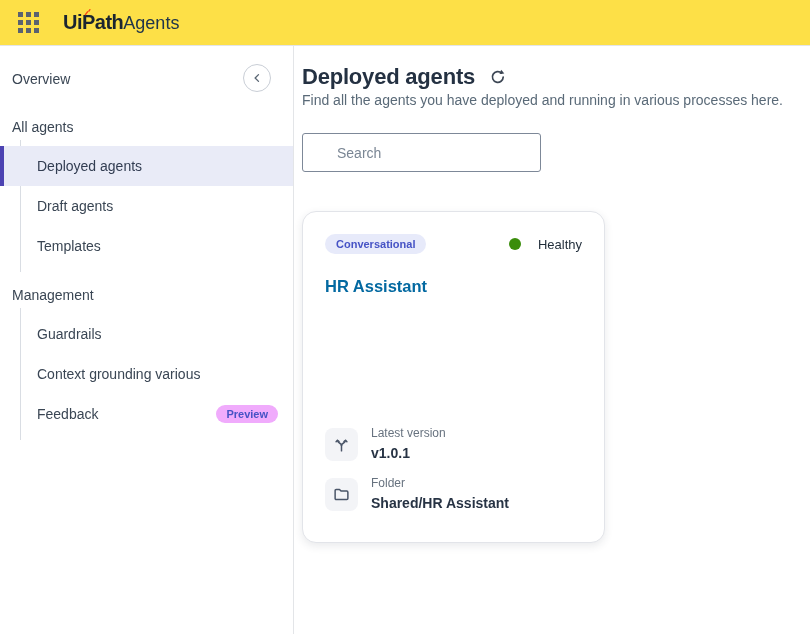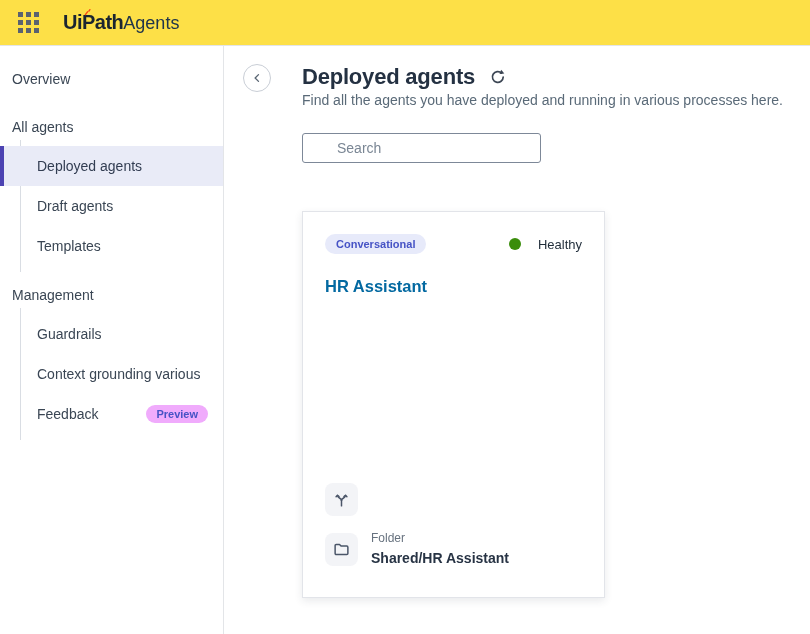--- a/index.html
+++ b/index.html
@@ -24,21 +24,21 @@
     position: relative;
   }
   .brand-spark {
     position: absolute; left: 21px; top: -2px; width: 7px; height: 7px;
     pointer-events: none;
   }
   .product { font-size: 18px; font-weight: 400; color: #20354a; }
 
   
   .sidebar {
-    position: absolute; top: 46px; left: 0; bottom: 0; width: 224px;
+    position: absolute; top: 46px; left: 0; bottom: 0; width: 294px;
     background: #fff; border-right: 1px solid #e3e5e8;
     padding-top: 14px;
   }
   .side-row {
     height: 38px; display: flex; align-items: center;
     padding-left: 12px; font-size: 14px; color: #3a4654; cursor: pointer;
   }
   .section-label {
     height: 38px; display: flex; align-items: center;
     padding-left: 12px; font-size: 14px; color: #3a4654; margin-top: 10px;
@@ -70,34 +70,34 @@
   }
 
   
   .main { position: absolute; top: 46px; left: 258px; right: 0; bottom: 0; padding: 18px 0 0 44px; }
   .title-row { display: flex; align-items: center; gap: 14px; }
   .page-title { font-size: 22px; font-weight: 800; color: #243142; letter-spacing: -0.2px; }
   .refresh-btn { width: 18px; height: 18px; cursor: pointer; display: block; }
   .subtitle { margin-top: 2px; font-size: 14px; color: #5a6a78; white-space: nowrap; }
 
   .search-box {
-    margin-top: 25px; width: 239px; height: 30px;
+    margin-top: 25px; width: 239px; height: 39px;
     border: 1px solid #7d8898; border-radius: 3px;
     display: flex; align-items: center; padding: 0 25px; background: #fff;
   }
   .search-box input {
     border: none; outline: none; flex: 1; font-size: 14px; margin-left: 9px;
     font-family: "Liberation Sans", sans-serif; color: #3a4654; background: transparent;
   }
   .search-box input::placeholder { color: #7a8694; }
 
   
   .card {
-    position: absolute; top: 165px; left: 44px; width: 303px; height: 387px;
-    background: #fff; border: 1px solid #e2e4e9; border-radius: 0;
+    position: absolute; top: 165px; left: 44px; width: 303px; height: 332px;
+    background: #fff; border: 1px solid #e2e4e9; border-radius: 14px;
     box-shadow: 0 3px 8px rgba(40,50,70,0.10);
     padding: 22px 22px 16px 22px;
     display: flex; flex-direction: column;
   }
   .card-top { display: flex; align-items: center; justify-content: space-between; }
   .type-badge {
     background: #e7eafa; color: #4653c5; font-size: 11px; font-weight: 700;
     padding: 4px 11px; border-radius: 11px;
   }
   .status { display: flex; align-items: center; gap: 17px; }
@@ -222,20 +222,24 @@
         <svg width="17" height="17" viewBox="0 0 16 16">
           <g fill="none" stroke="#4a5568" stroke-width="1.4" stroke-linecap="round" stroke-linejoin="round">
             <path d="M8 14 V9"></path>
             <path d="M8 9 C8 6.5 4.8 7.2 4.3 4.3"></path>
             <path d="M8 9 C8 6.5 11.2 7.2 11.7 4.3"></path>
             <polyline points="2.9,5.4 4.2,4 5.7,5.2"></polyline>
             <polyline points="10.3,5.2 11.8,4 13.1,5.4"></polyline>
           </g>
         </svg>
       </span>
+      <div>
+        <div class="info-label">Latest version</div>
+        <div class="info-value">v1.0.1</div>
+      </div>
     </div>
 
     <div class="info-row">
       <span class="icon-box">
         <svg width="17" height="17" viewBox="0 0 16 16">
           <path d="M2 4.2 a1 1 0 0 1 1-1 h3.1 l1.5 1.6 h5.4 a1 1 0 0 1 1 1 v6 a1 1 0 0 1 -1 1 h-10 a1 1 0 0 1 -1-1 z" fill="none" stroke="#4a5568" stroke-width="1.4" stroke-linejoin="round"></path>
         </svg>
       </span>
       <div>
         <div class="info-label">Folder</div>

